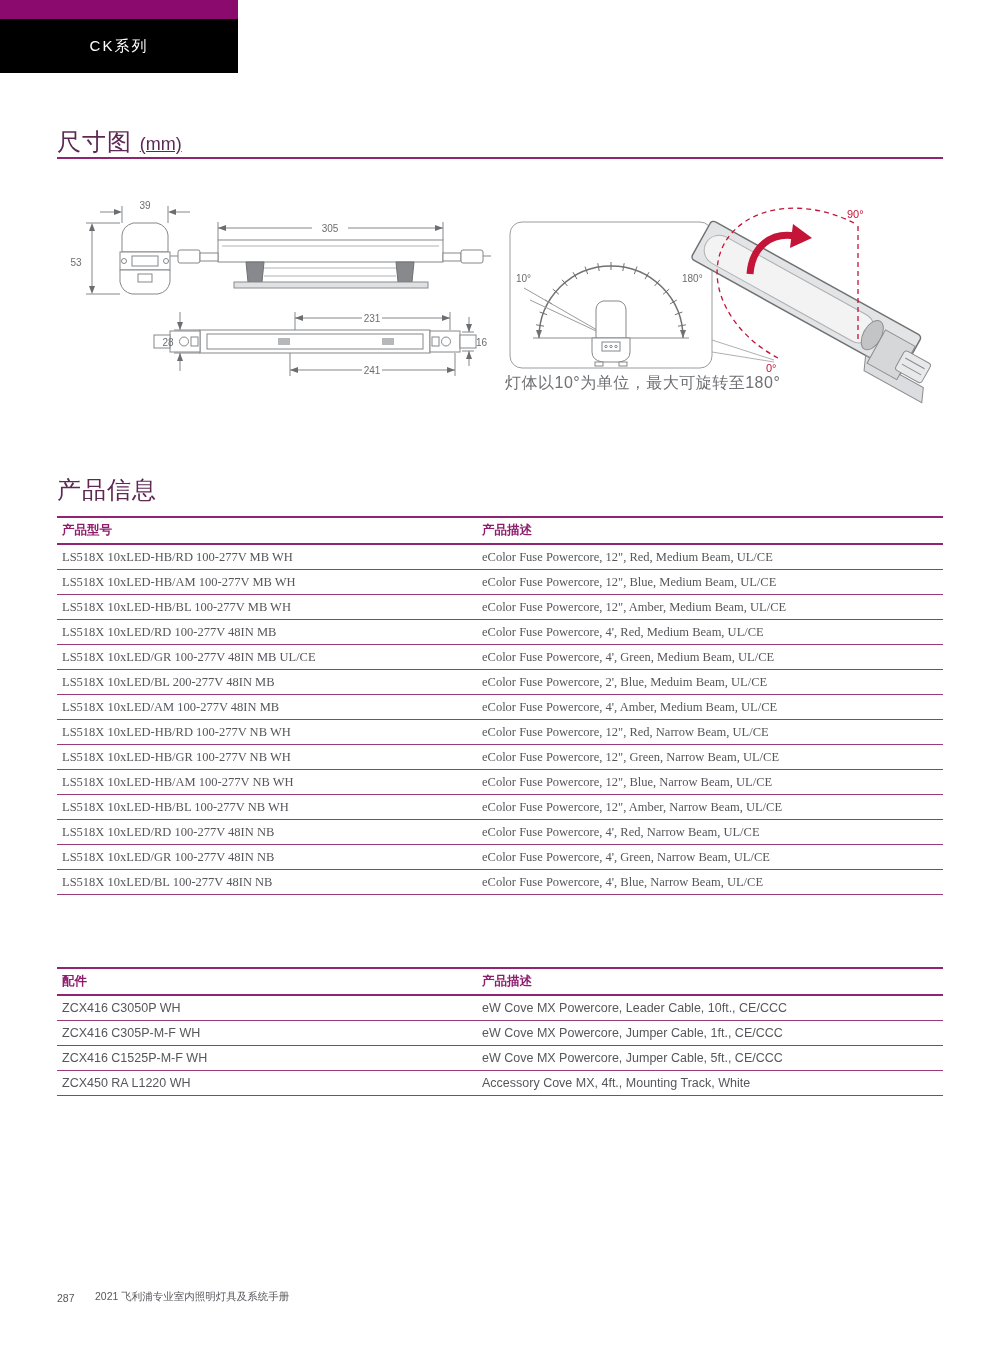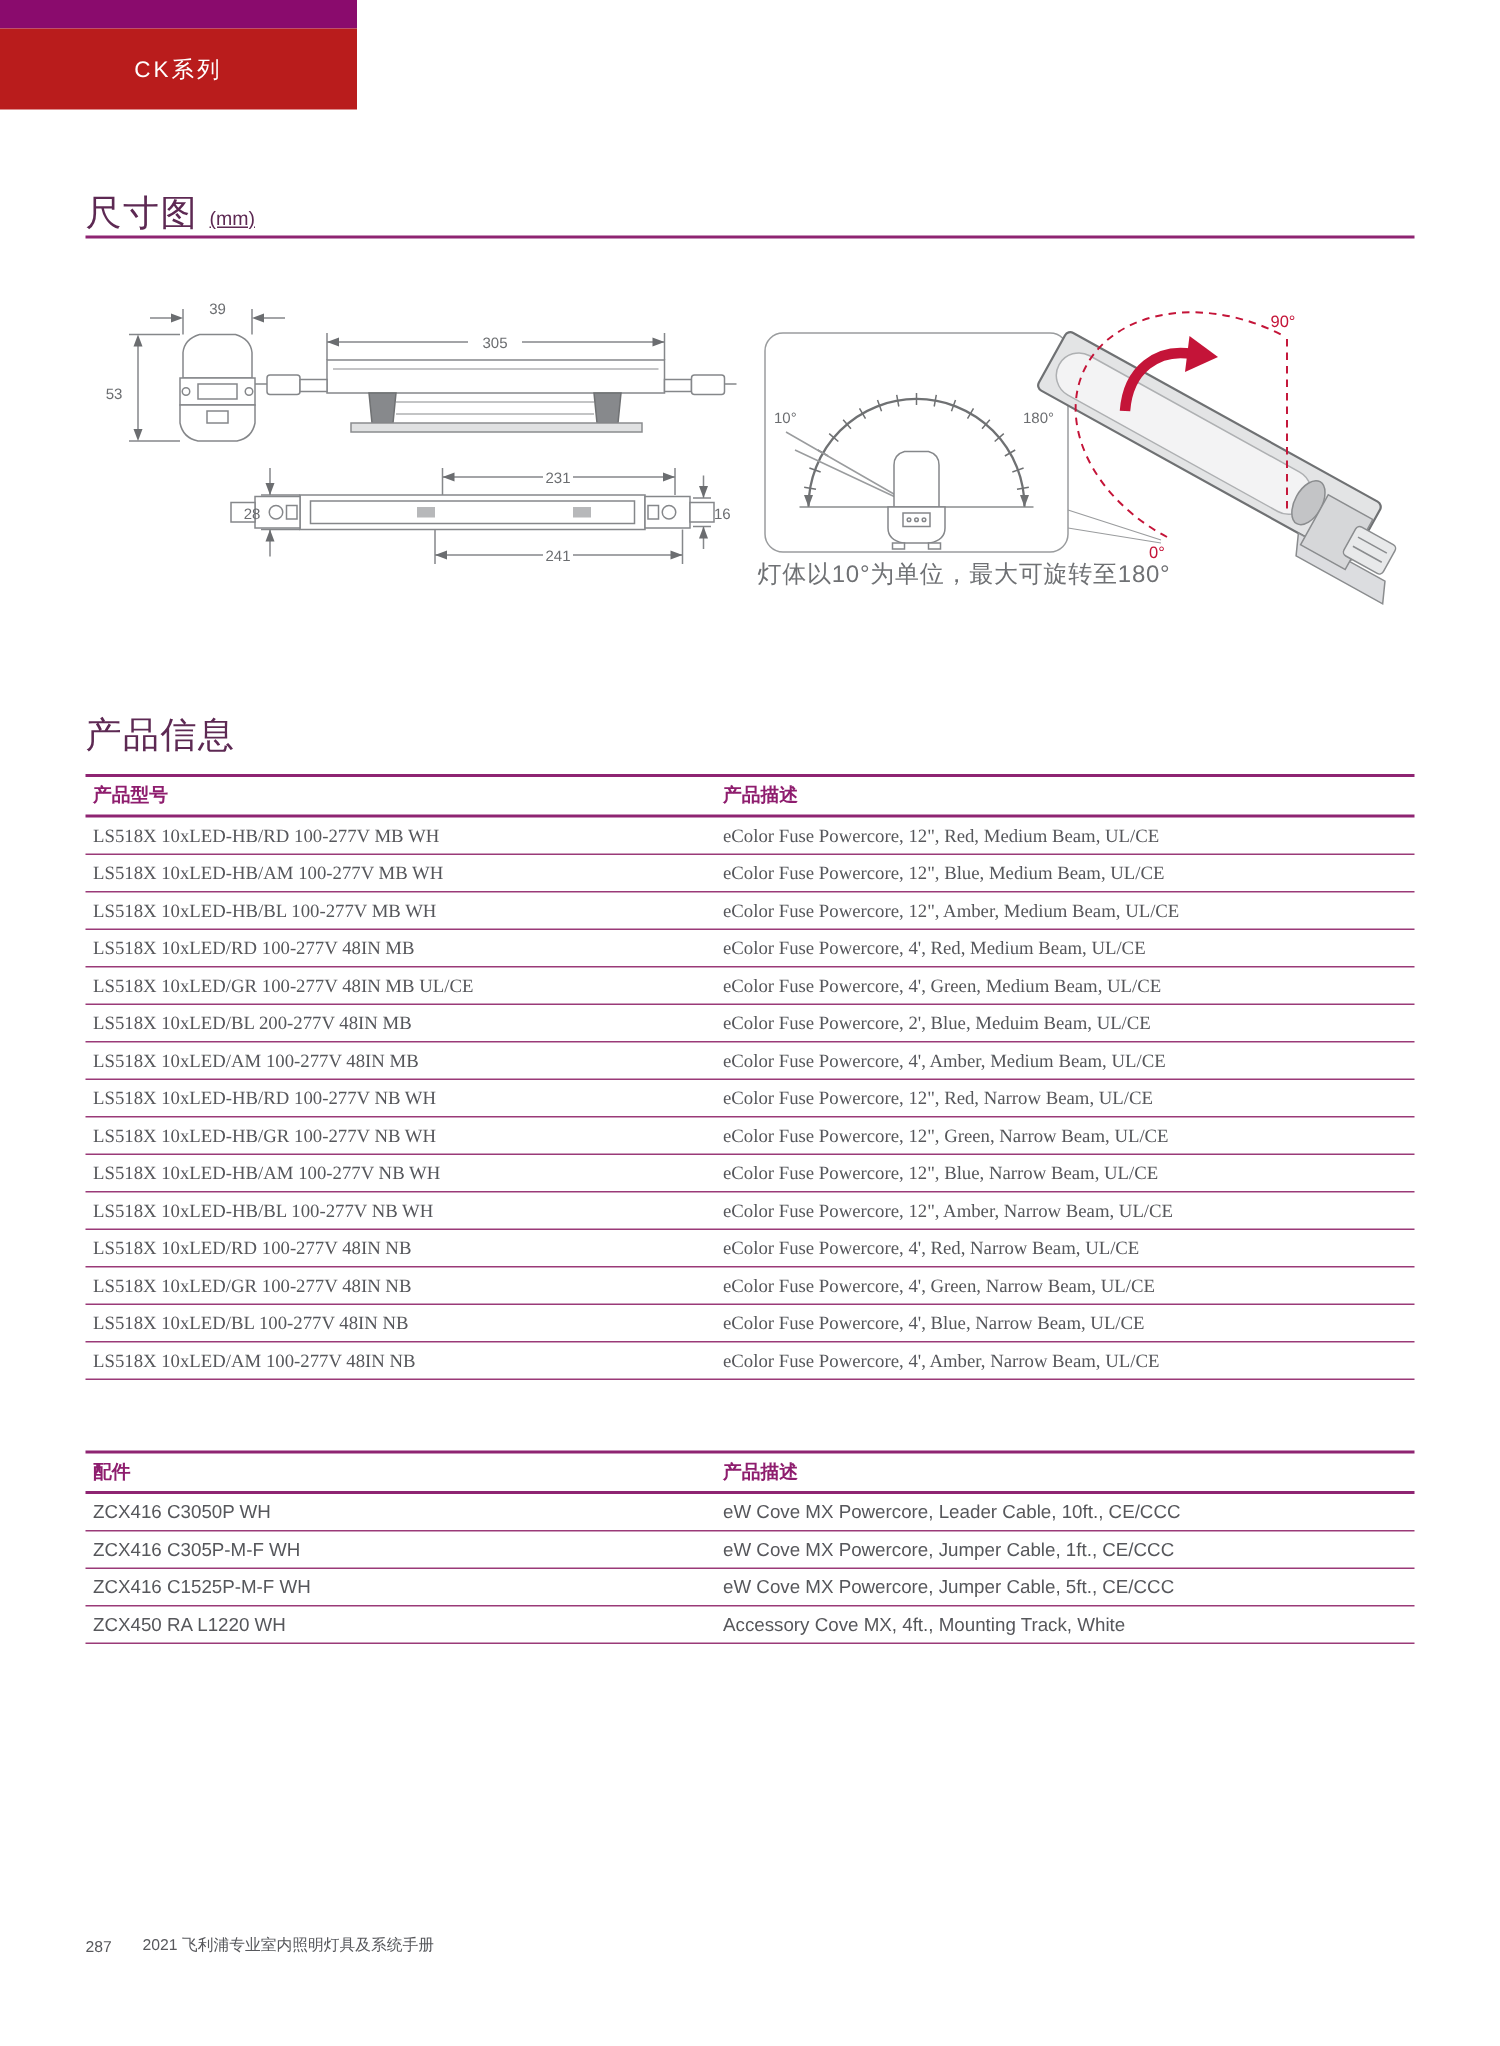--- a/index.html
+++ b/index.html
@@ -3,26 +3,26 @@
 <meta charset="utf-8">
 <style>
   * { margin:0; padding:0; box-sizing:border-box; }
   html,body { background:#ffffff; }
   .page {
     position:relative; width:1000px; height:1364px; background:#ffffff;
     font-family:"Liberation Sans","DejaVu Sans",sans-serif; overflow:hidden;
   }
   
   .tab-dark  { position:absolute; left:0; top:0;  width:238px; height:19px; background:#8a0b6d; }
-  .tab-light { position:absolute; left:0; top:19px; width:238px; height:54px; background:#b91c1c;
+  .tab-light { position:absolute; left:0; top:19px; width:238px; height:54px; background:#000000;
                color:#fff; display:flex; align-items:center; justify-content:center;
                font-size:15px; letter-spacing:2px; }
   
   .sec-title { position:absolute; left:57px; color:#5d2953; font-size:24px; letter-spacing:1px; }
-  .sec-title .unit { font-size:13px; letter-spacing:0;text-decoration:underline; }
+  .sec-title .unit { font-size:18px; letter-spacing:0;text-decoration:underline; }
   .rule { position:absolute; left:57px; width:886px; height:2px; background:#8e2472; }
   
   .drawings { position:absolute; left:50px; top:190px; width:900px; height:220px; }
   .drawings text { font-family:"Liberation Sans","DejaVu Sans",sans-serif; font-size:10px; fill:#6b6d70; }
   .drawings .red-lab { fill:#c41438; font-size:11px; }
   .rot-caption { position:absolute; left:505px; top:373px; font-size:16px; color:#6f7174; letter-spacing:0.5px; }
   
   .ptable { position:absolute; left:57px; width:886px; font-size:12.5px; color:#56575b; }
   .ptable .thead { display:flex; align-items:center; height:29px;
                    border-top:2px solid #8e2472; border-bottom:2px solid #8e2472;
@@ -232,24 +232,20 @@
         <div class="cell-desc">eColor Fuse Powercore, 4', Red, Narrow Beam, UL/CE</div>
       </div>
       <div class="trow">
         <div class="cell-model">LS518X 10xLED/GR 100-277V 48IN NB</div>
         <div class="cell-desc">eColor Fuse Powercore, 4', Green, Narrow Beam, UL/CE</div>
       </div>
       <div class="trow">
         <div class="cell-model">LS518X 10xLED/BL 100-277V 48IN NB</div>
         <div class="cell-desc">eColor Fuse Powercore, 4', Blue, Narrow Beam, UL/CE</div>
       </div>
-      <div class="trow">
-        <div class="cell-model">LS518X 10xLED/AM 100-277V 48IN NB</div>
-        <div class="cell-desc">eColor Fuse Powercore, 4', Amber, Narrow Beam, UL/CE</div>
-      </div>
   </div>
 
   <div class="ptable" style="top:967px;">
     <div class="thead">
       <div class="cell-model">配件</div>
       <div class="cell-desc">产品描述</div>
     </div>
     <div class="trow">
         <div class="cell-model">ZCX416 C3050P WH</div>
         <div class="cell-desc">eW Cove MX Powercore, Leader Cable, 10ft., CE/CCC</div>

